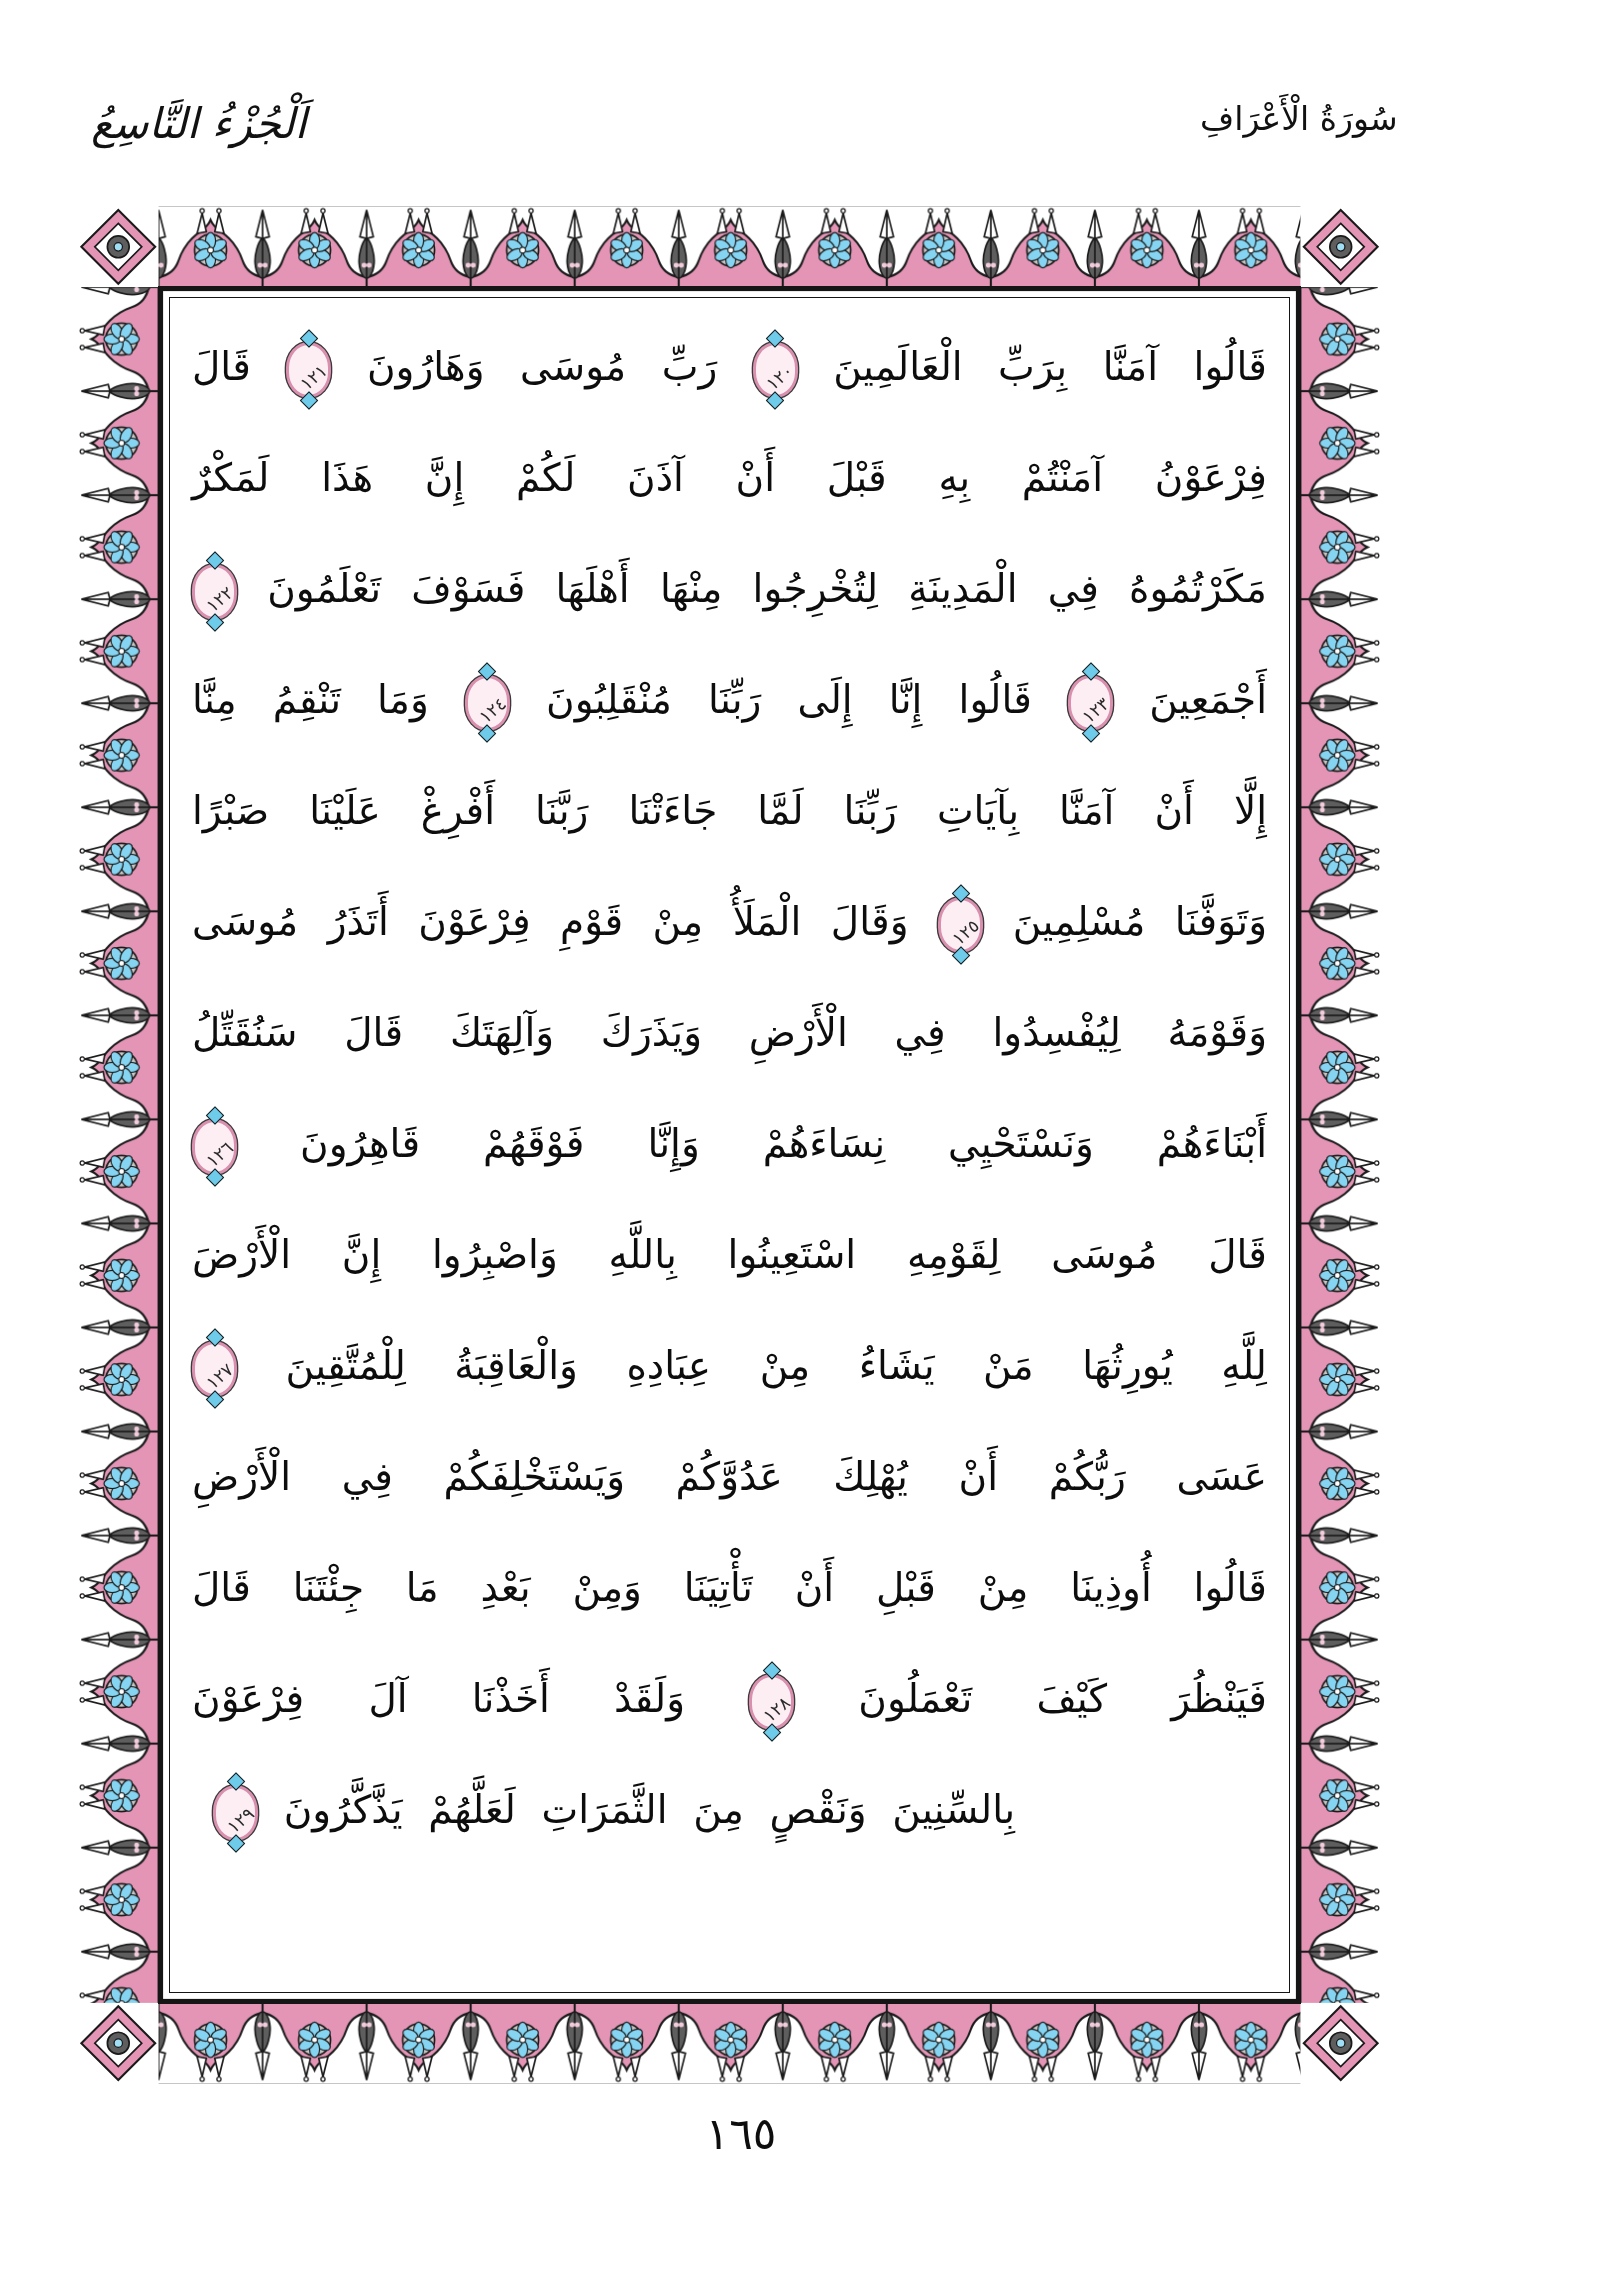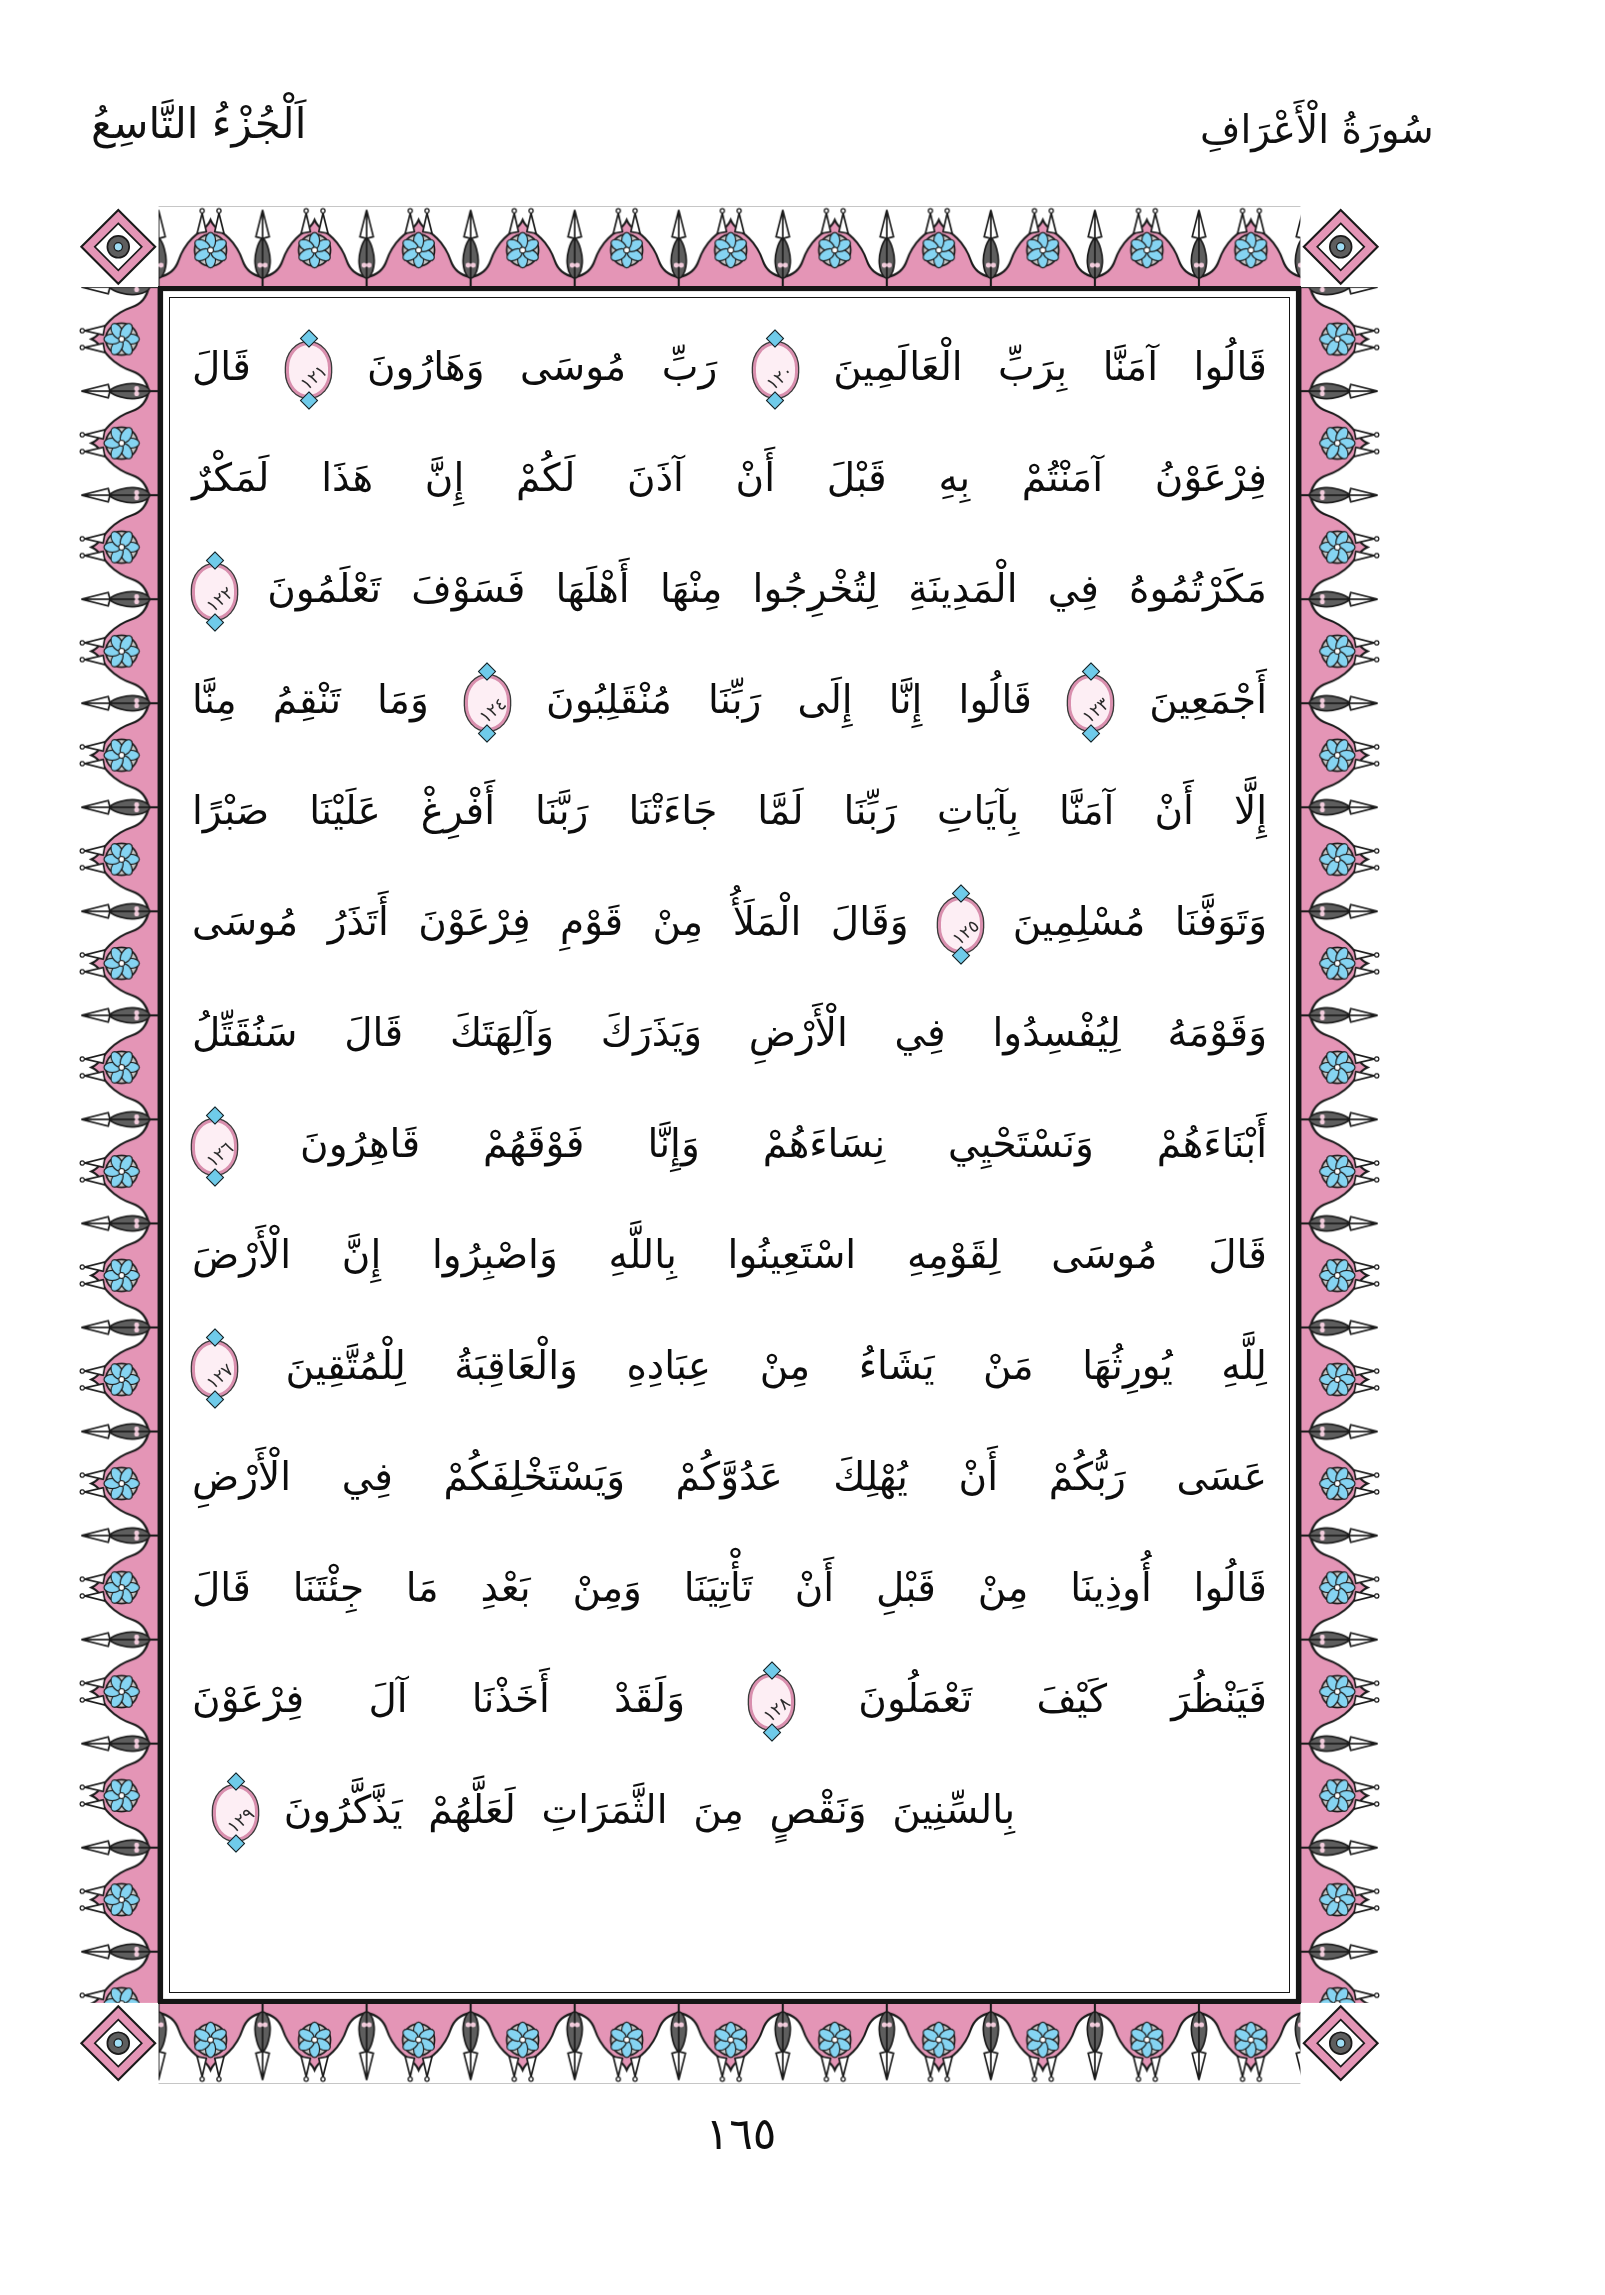--- a/index.html
+++ b/index.html
@@ -2,22 +2,22 @@
 <html lang="ar" style="--pink: #e495b6; --pale_pink: #f3cddd; --dark_gray: #5e5e5e; --light_gray: #c9c9c9; --blue: #6fcbea; --marker_fill: #fdeef4; --marker_border: #d98fae; --ink: #141414;font-size:13.4px"><head>
 <meta charset="utf-8">
 <style>
   html,body{margin:0;padding:0;}
   body{
     width:1606px;height:2295px;position:relative;background:#ffffff;overflow:hidden;
     font-family:"DejaVu Sans","Liberation Sans",sans-serif;color:var(--ink,#141414);
   }
   
   .running-head{position:absolute;direction:rtl;color:#111;white-space:nowrap;}
-  .head-juz{left:91px;top:99px;font-size:42px;}
-  .head-surah{left:1200px;top:107px;font-size:39px;}
+  .head-juz{left:91px;top:99px;font-size:42px;font-style:italic;}
+  .head-surah{left:1200px;top:99px;font-size:33px;}
   
   .frame{position:absolute;left:78px;top:206px;width:1303px;height:1878px;}
   .frame svg.border-art{position:absolute;inset:0;display:block;}
   
   .textframe{
     position:absolute;inset:91px;
     border:1.7px solid #151515;
     box-shadow:0 0 0 5.9px #ffffff,0 0 0 11px #151515;
     background:#ffffff;
     box-sizing:border-box;

